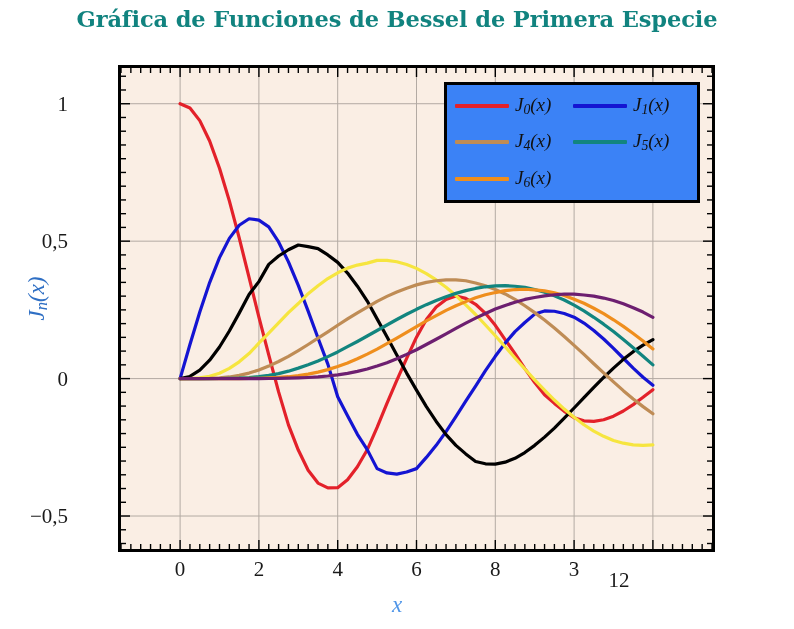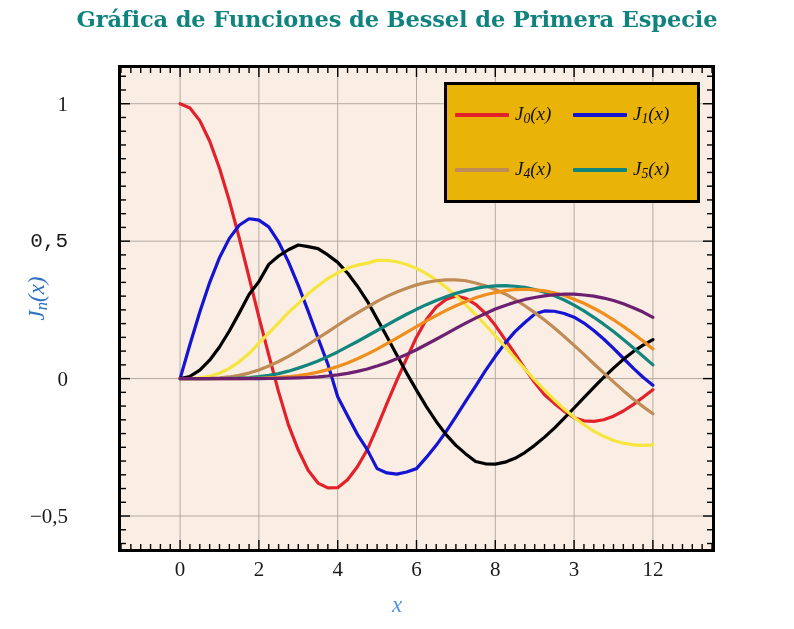--- a/index.html
+++ b/index.html
@@ -90,21 +90,21 @@
   }
   .sub { font-size: 0.72em; vertical-align: -0.24em; font-style: italic; }
 
   
   #legend {
     position: absolute;
     left: 444px;
     top: 82px;
     width: 256px;
     height: 121px;
-    background: #eab308;
+    background: #3b82f6;
     border: 3px solid #000000;
     box-sizing: border-box;
     display: grid;
     grid-template-columns: 1fr 1fr;
     grid-auto-rows: 1fr;
     align-items: center;
     padding: 3px 6px 3px 8px;
   }
   .legend-entry {
     display: flex;
@@ -356,25 +356,25 @@
     </div>
   </div>
 
   <div id="xtick-host">
       <div class="xtick-label" style="left: 180.1px;">0</div>
       <div class="xtick-label" style="left: 258.9px;">2</div>
       <div class="xtick-label" style="left: 337.7px;">4</div>
       <div class="xtick-label" style="left: 416.5px;">6</div>
       <div class="xtick-label" style="left: 495.3px;">8</div>
       <div class="xtick-label" style="left: 574.1px;">3</div>
-      <div class="xtick-label" style="left: 653px;">12</div>
+      <div class="xtick-label" style="left: 619px; margin-top: 11px;">12</div>
     </div>
   <div id="ytick-host">
       <div class="ytick-label" style="top: 103.731px;">1</div>
-      <div class="ytick-label" style="top: 241.16px; font-family: Liberation Mono, monospace;">0,5</div>
+      <div class="ytick-label" style="top: 241.16px;">0,5</div>
       <div class="ytick-label" style="top: 378.589px;">0</div>
       <div class="ytick-label" style="top: 516.017px; margin-left: 36px;">−0,5</div>
     </div>
 
   <div id="xlabel"><span>x</span></div>
   <div id="ylabel"><span>J<span class="sub">n</span>(x)</span></div>
 
   <div id="legend">
       <div class="legend-entry">
         <span class="legend-swatch" style="background: rgb(227, 33, 42);"></span>
@@ -385,15 +385,19 @@
         <span class="legend-text">J<span class="sub">1</span>(x)</span>
       </div>
       <div class="legend-entry">
         <span class="legend-swatch" style="background: rgb(191, 140, 85);"></span>
         <span class="legend-text">J<span class="sub">4</span>(x)</span>
       </div>
       <div class="legend-entry">
         <span class="legend-swatch" style="background: rgb(18, 133, 127);"></span>
         <span class="legend-text">J<span class="sub">5</span>(x)</span>
       </div>
+      <div class="legend-entry">
+        <span class="legend-swatch" style="background: rgb(239, 142, 29);"></span>
+        <span class="legend-text">J<span class="sub">6</span>(x)</span>
+      </div>
     </div>
 
 </div>
 
 </body></html>

